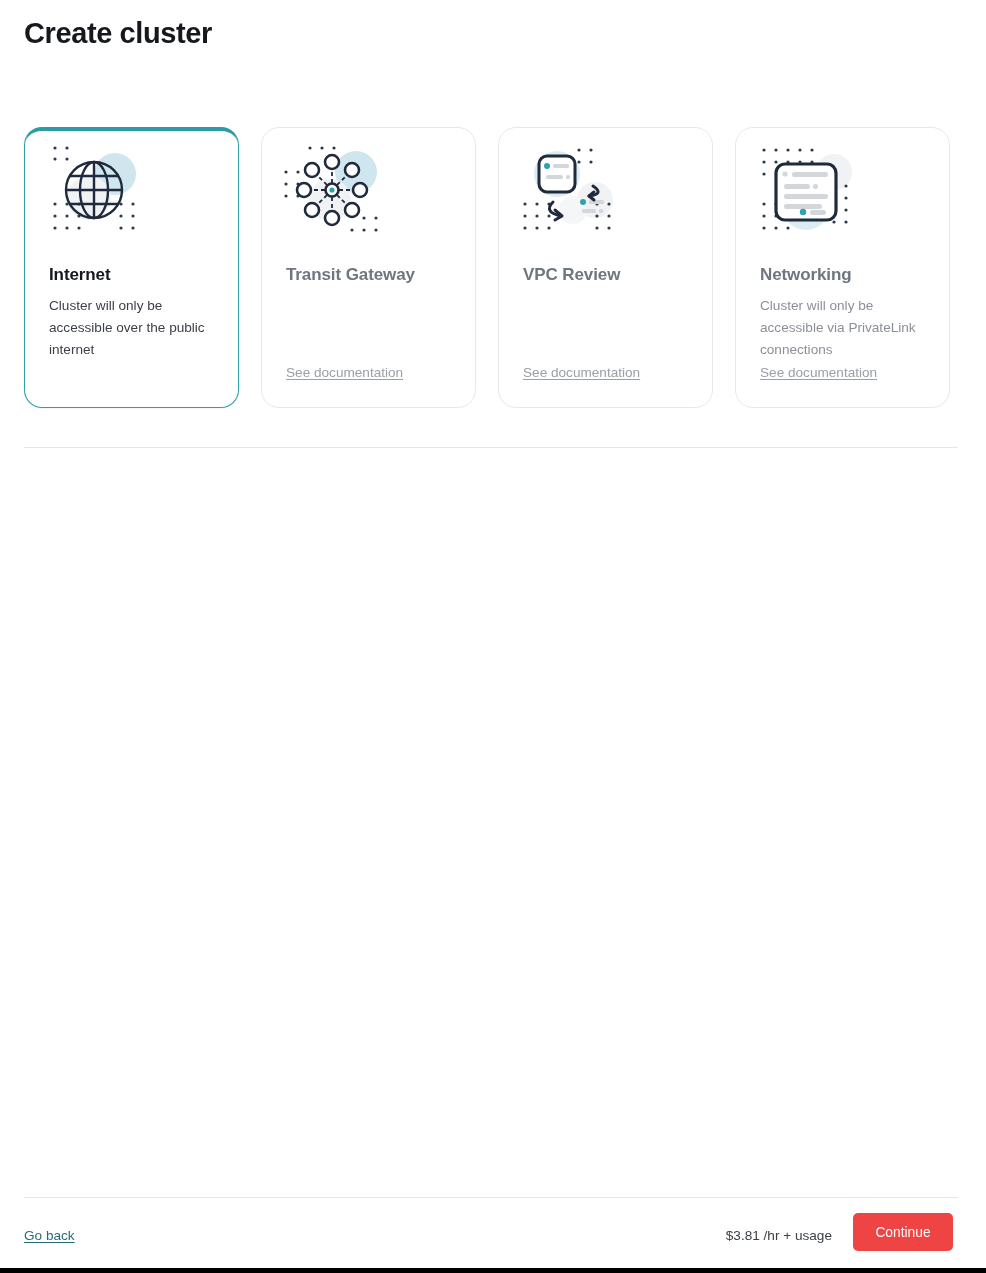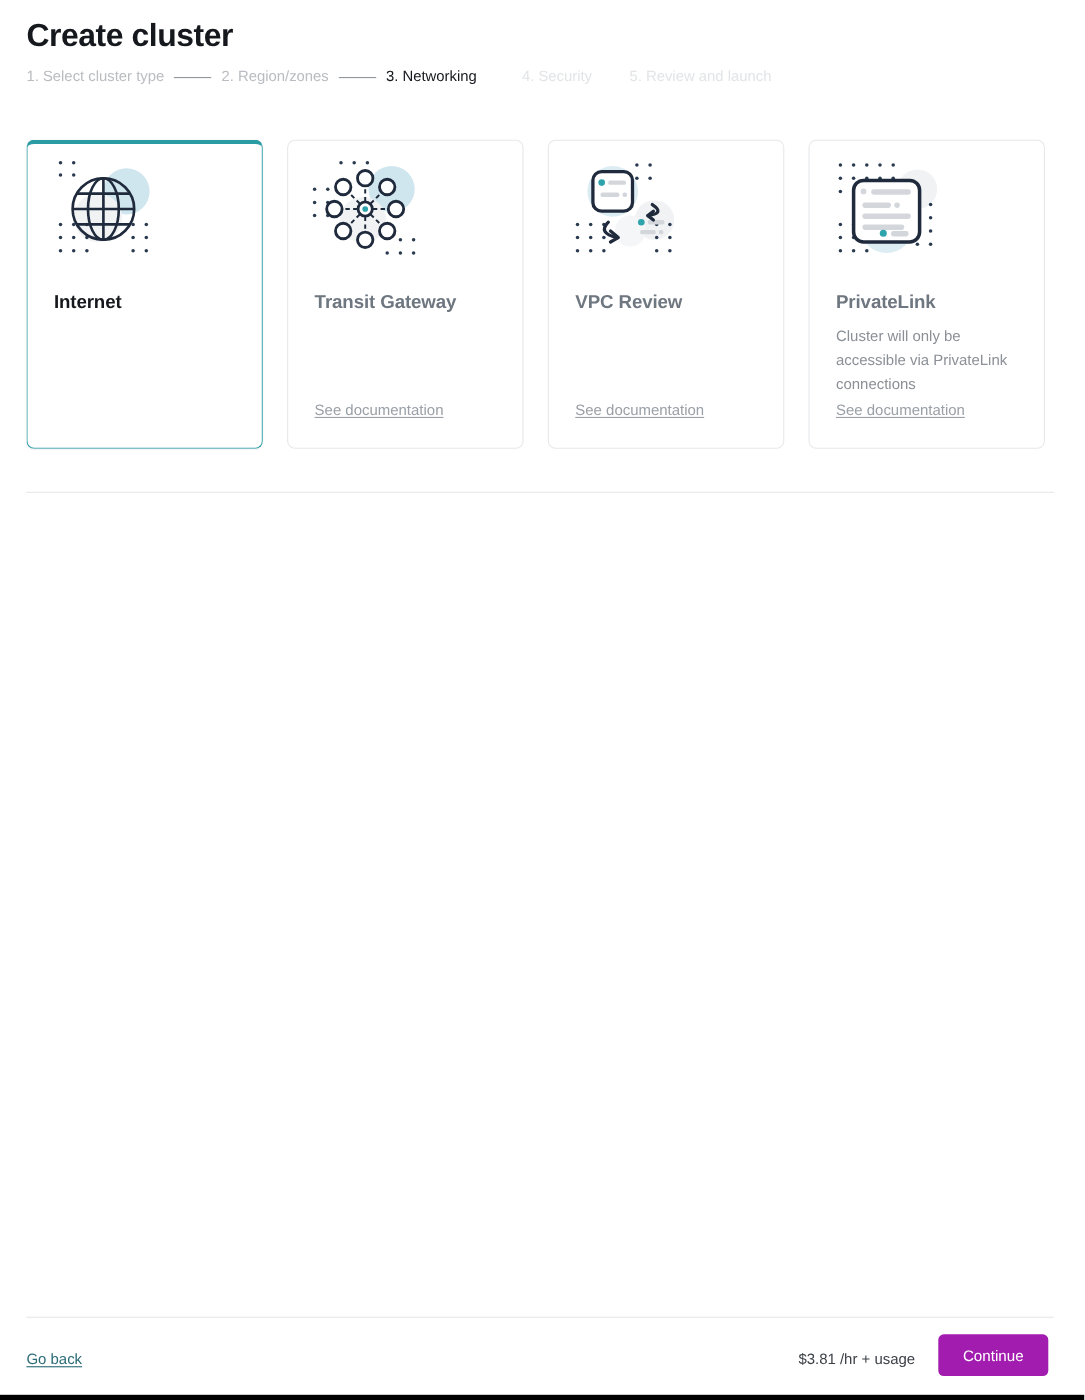--- a/index.html
+++ b/index.html
@@ -65,21 +65,21 @@
     width: 934px;
     display: flex;
     gap: 22px;
   }
   .card {
     position: relative;
     width: 215px;
     height: 281px;
     background: #ffffff;
     border: 1px solid #e6e8ea;
-    border-radius: 7px;
+    border-radius: 18px;
     padding: 0 22px;
     flex: none;
     overflow: hidden;
   }
   .card.selected {
     border: 1px solid #2f9fa8;
     border-top: 4px solid #2b9ba4;
     box-shadow: 0 1px 2px rgba(0,0,0,0.05);
   }
 
@@ -170,21 +170,21 @@
     line-height: 20px;
     color: #3c4148;
     white-space: nowrap;
   }
   .continue-btn {
     position: absolute;
     left: 853px;
     top: 16px;
     width: 100px;
     height: 38px;
-    background: #a21caf;
+    background: #ef4444;
     border: none;
     border-radius: 5px;
     color: #ffffff;
     font-size: 13.8px;
     font-family: "Liberation Sans", sans-serif;
     font-weight: normal;
     cursor: pointer;
     display: flex;
     align-items: center;
     justify-content: center;
@@ -199,31 +199,20 @@
     background: #000000;
   }
 </style>
 </head>
 <body>
 
 <div class="page">
 
   <div class="page-title">Create cluster</div>
 
-  <div class="stepper">
-    <span class="step done">1. Select cluster type</span>
-    <span class="step-line"></span>
-    <span class="step done">2. Region/zones</span>
-    <span class="step-line"></span>
-    <span class="step current">3. Networking</span>
-    <span class="step-gap-sm"></span>
-    <span class="step future">4. Security</span>
-    <span class="step-gap-md"></span>
-    <span class="step future">5. Review and launch</span>
-  </div>
 
   <div class="cards">
 
     <div class="card selected">
       <div class="card-icon">
         <svg viewBox="0 0 104 104" width="104" height="104">
           <circle cx="68" cy="32" r="21" fill="#cfe6ef"></circle>
           <circle cx="42" cy="56" r="22" fill="#f0f2f4"></circle>
           <g fill="#2a3a4f">
             <circle cx="8" cy="6" r="1.6"></circle>
@@ -250,20 +239,21 @@
             <circle cx="47" cy="48" r="28"></circle>
             <line x1="19" y1="48" x2="75" y2="48"></line>
             <line x1="47" y1="20" x2="47" y2="76"></line>
             <line x1="23" y1="34" x2="71" y2="34"></line>
             <line x1="23" y1="62" x2="71" y2="62"></line>
             <ellipse cx="47" cy="48" rx="14" ry="28"></ellipse>
           </g>
         </svg>
       </div>
       <div class="card-title">Internet</div>
+      <div class="card-desc">Cluster will only be accessible over the public internet</div>
     </div>
 
     <div class="card">
       <div class="card-icon">
         <svg viewBox="0 0 104 104" width="104" height="104">
           <circle cx="72" cy="30" r="21" fill="#cfe6ef"></circle>
           <circle cx="46" cy="58" r="21" fill="#f0f2f4"></circle>
           <g fill="#2a3a4f">
             <circle cx="26" cy="6" r="1.6"></circle>
               <circle cx="38" cy="6" r="1.6"></circle>
@@ -393,21 +383,21 @@
           <circle cx="27" cy="32" r="2.6" fill="#d3d7dc"></circle>
           <rect x="34" y="30" width="36" height="5" rx="2.2" fill="#d3d7dc"></rect>
           <rect x="26" y="42" width="26" height="5" rx="2.2" fill="#d3d7dc"></rect>
           <rect x="55" y="42" width="5" height="5" rx="2.2" fill="#d3d7dc"></rect>
           <rect x="26" y="52" width="44" height="5" rx="2.2" fill="#d3d7dc"></rect>
           <rect x="26" y="62" width="38" height="5" rx="2.2" fill="#d3d7dc"></rect>
           <circle cx="45" cy="70" r="3.2" fill="#2ea3ab"></circle>
           <rect x="52" y="68" width="16" height="5" rx="2.2" fill="#d3d7dc"></rect>
         </svg>
       </div>
-      <div class="card-title">PrivateLink</div>
+      <div class="card-title">Networking</div>
       <div class="card-desc">Cluster will only be accessible via PrivateLink connections</div>
       <div class="card-link">See documentation</div>
     </div>
 
   </div>
 
   <div class="divider divider-top"></div>
   <div class="divider divider-bottom"></div>
 
   <div class="footer">

